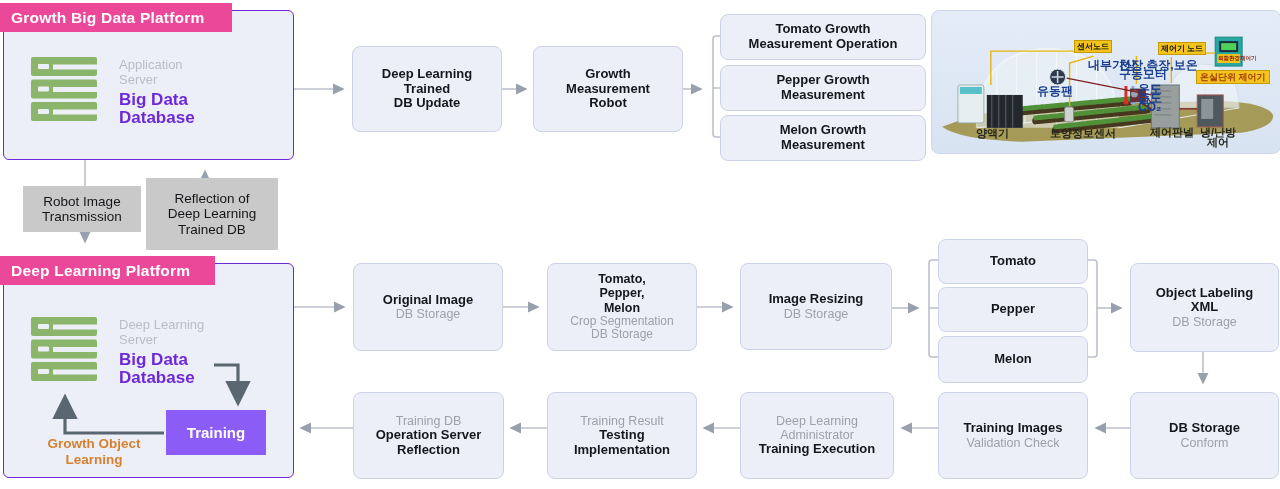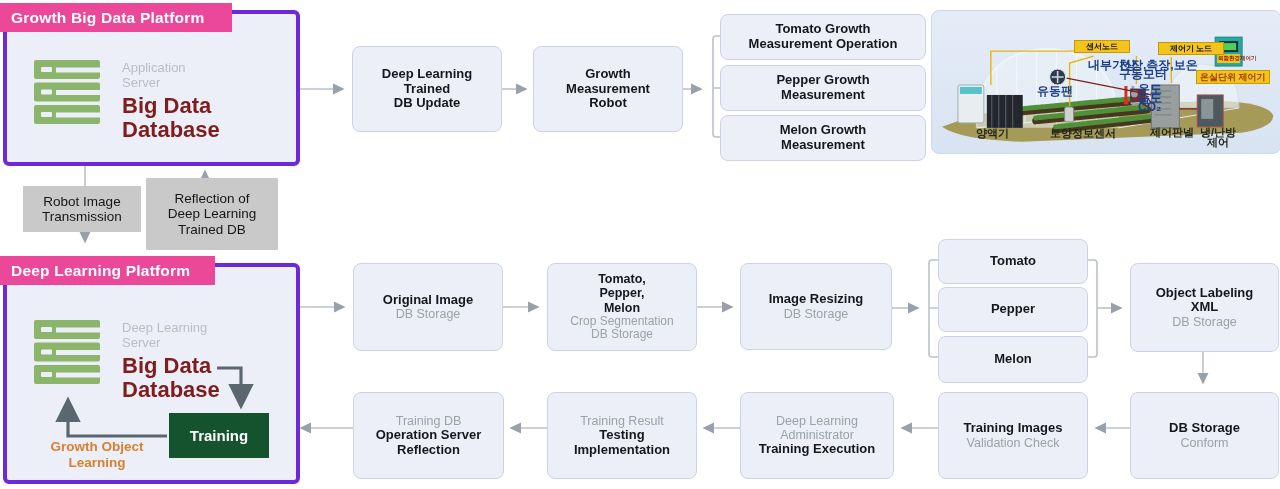--- a/index.html
+++ b/index.html
@@ -2,44 +2,44 @@
 <html><head>
 <meta charset="utf-8">
 <style>
   html,body{margin:0;padding:0;background:#fff;}
   .stage{position:relative;width:1280px;height:489px;background:#ffffff;
          font-family:"Liberation Sans",sans-serif;overflow:hidden;}
   svg.wires{position:absolute;left:0;top:0;z-index:0;}
   .hdr{position:absolute;background:#ec4899;color:#ffffff;font-weight:bold;
        font-size:15.5px;display:flex;align-items:center;padding-left:11px;
        letter-spacing:.2px;z-index:3;}
-  .platform{position:absolute;background:#edeff8;border:4px solid #6d28d9;
+  .platform{position:absolute;background:#edeff8;border:1px solid #6d28d9;
        border-radius:6px;z-index:1;}
   .fbox{position:absolute;background:#edeff8;border:1px solid #ccd3e6;border-radius:8px;
        display:flex;flex-direction:column;align-items:center;justify-content:center;
        text-align:center;white-space:pre-line;line-height:1.13;z-index:2;}
   .tb{font-weight:bold;color:#15171c;font-size:13px;}
   .ts{color:#9aa1aa;font-size:12.5px;}
   .graybox{position:absolute;background:#c9c9c9;color:#16161a;font-size:13.5px;
        display:flex;align-items:center;justify-content:center;text-align:center;
        white-space:pre-line;line-height:1.12;z-index:2;}
   .srv{position:absolute;display:flex;gap:22px;align-items:flex-start;}
   .srv .t1{color:#b9bdc6;font-size:13px;white-space:pre-line;line-height:1.18;}
-  .srv .t2{color:#7f1d1d;font-size:22px;font-weight:bold;white-space:pre-line;
+  .srv .t2{color:#6d28d9;font-size:17px;font-weight:bold;white-space:pre-line;
        line-height:1.1;margin-top:3px;}
-  .training{position:absolute;background:#14532d;color:#ffffff;font-weight:bold;
+  .training{position:absolute;background:#8b5cf6;color:#ffffff;font-weight:bold;
        font-size:15px;display:flex;align-items:center;justify-content:center;}
   .gol{position:absolute;color:#d5812f;font-size:13.5px;font-weight:bold;text-align:center;
        white-space:pre-line;line-height:1.15;}
   .ghouse{position:absolute;left:931px;top:10px;width:348px;height:142px;
        background:linear-gradient(#e4ecf7,#d8e3f2);border:1px solid #cdd8ea;
        border-radius:8px;z-index:2;overflow:hidden;}
   .gl{position:absolute;font-weight:bold;z-index:3;}
   .gl-y{background:#f2c41d;border:1px solid #c79a00;color:#101010;font-size:8px;
-       padding:0 11px;line-height:11px;white-space:nowrap;font-family:Liberation Serif, serif;}
+       padding:0 2px;line-height:11px;white-space:nowrap;font-family:Liberation Serif, serif;}
   .gl-b{color:#1a3f8f;font-size:12px;line-height:9px;white-space:pre-line;}
   .gl-d{color:#23261b;font-size:11px;white-space:pre-line;text-align:center;line-height:9.5px;}
   .gl-r{background:#f2c41d;border:1px solid #c79a00;color:#a33c00;font-size:9px;
        padding:0 3px;line-height:12px;white-space:nowrap;}
   .gl-t{color:#8a1a00;font-size:5.5px;line-height:6px;white-space:nowrap;}
 </style>
 </head>
 <body>
 
 <div class="stage">

